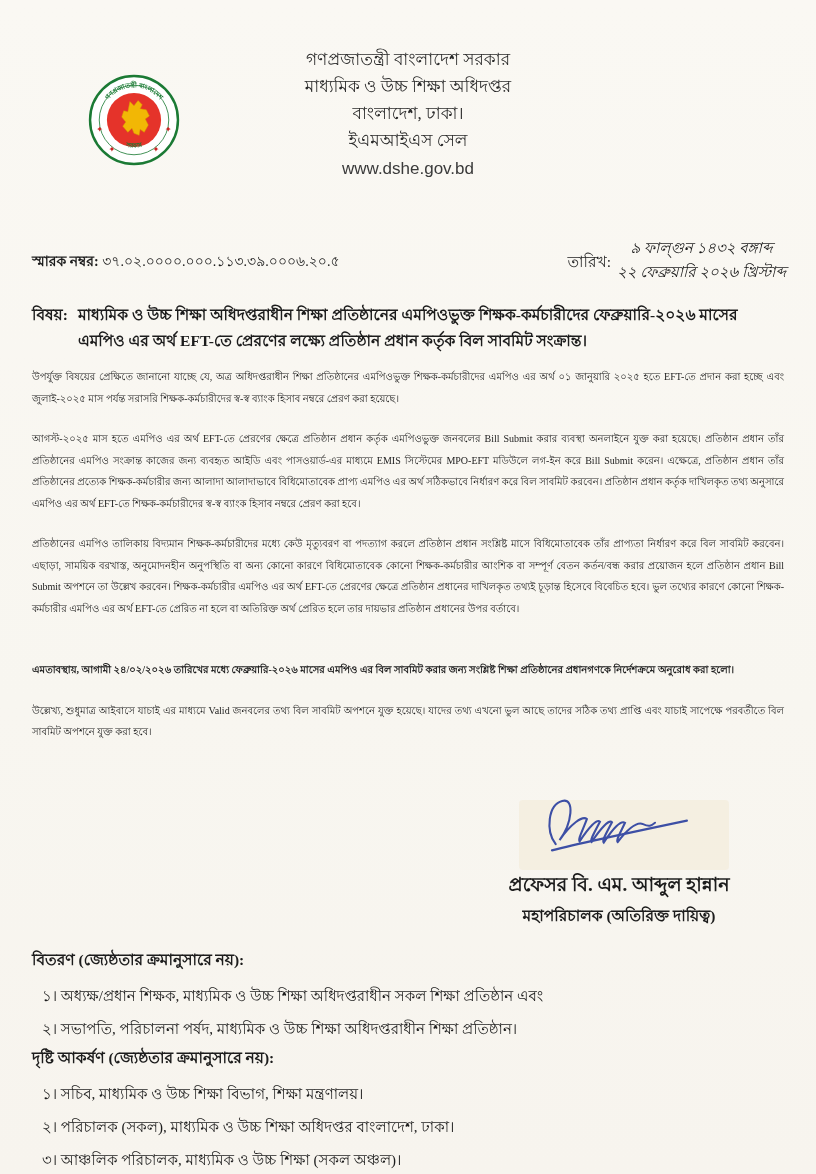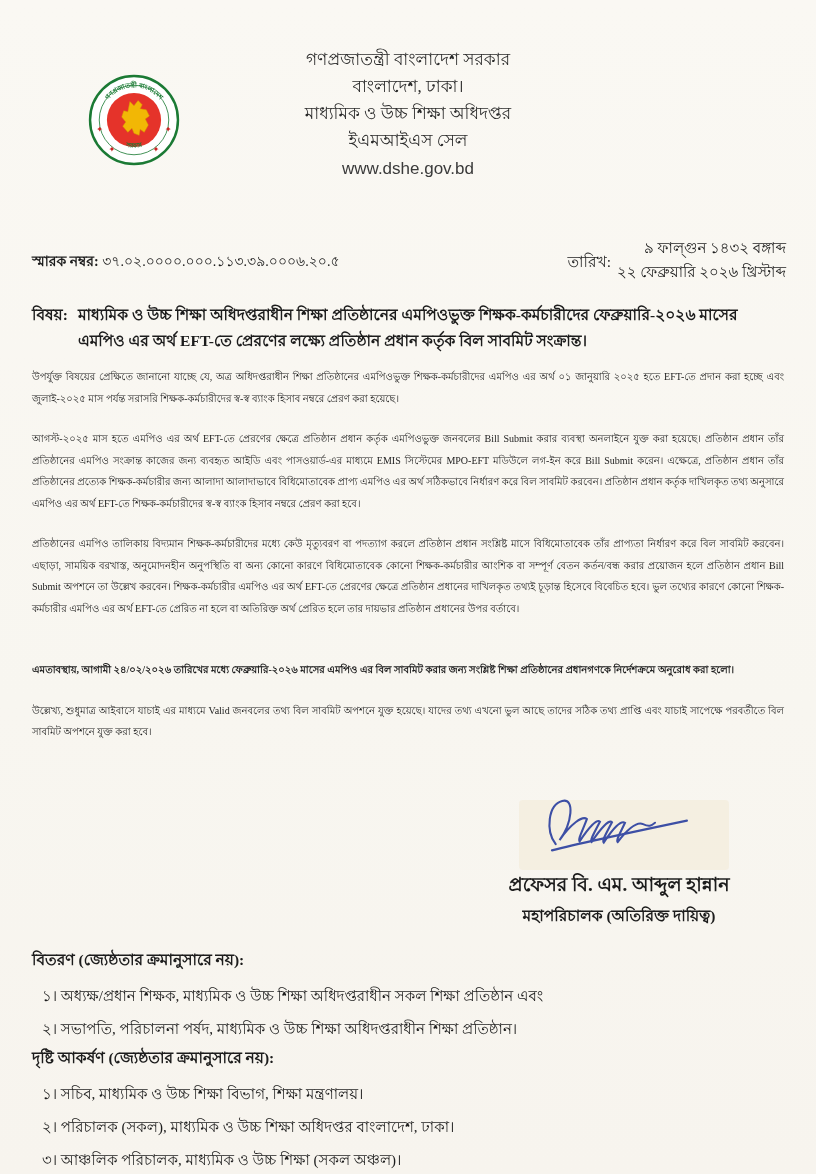--- a/index.html
+++ b/index.html
@@ -13,21 +13,21 @@
   .header{position:absolute;top:46px;left:0;width:100%;text-align:center;}
   .header .h-line{font-size:17px;line-height:27px;color:#2a2a2a;}
   .header .h-site{font-size:17px;line-height:30px;font-family:"Liberation Sans","DejaVu Sans",sans-serif;color:#3a3a3a;}
   .logo{position:absolute;left:88px;top:74px;width:92px;height:92px;}
   
   .meta-row{position:absolute;top:236px;left:32px;right:30px;display:flex;justify-content:space-between;align-items:flex-start;}
   .memo{font-size:14px;padding-top:14px;}
   .memo .lbl{font-weight:bold;}
   .date-wrap{display:flex;align-items:center;gap:6px;}
   .date-lbl{font-size:15.5px;padding-top:6px;text-align:right;}
-  .date-lines{text-align:right;font-size:15px;line-height:24px;}
+  .date-lines{text-align:center;font-size:15px;line-height:24px;font-style:italic;}
   
   .subject{position:absolute;top:302px;left:32px;right:34px;display:flex;gap:10px;font-weight:bold;font-size:15.5px;line-height:26px;}
   .subject .s-label{white-space:nowrap;}
   
   .body-text{position:absolute;top:366px;left:32px;right:32px;text-align:justify;font-size:10px;line-height:21.5px;}
   .body-text p{margin:0 0 19px 0;}
   .body-text p.emph{font-weight:bold;margin-top:40px;}
   
   .sig-block{position:absolute;top:792px;right:42px;width:310px;text-align:center;}
   .sig-scribble{display:block;margin:0 auto;transform:rotate(-2deg);}
@@ -66,22 +66,22 @@
     <g fill="#cc2222" font-size="8">
       <text x="8" y="57">✦</text>
       <text x="75" y="57">✦</text>
       <text x="20" y="76">✦</text>
       <text x="63" y="76">✦</text>
     </g>
   </svg>
 
   <div class="header">
     <div class="h-line">গণপ্রজাতন্ত্রী বাংলাদেশ সরকার</div>
+    <div class="h-line">মাধ্যমিক ও উচ্চ শিক্ষা অধিদপ্তর</div>
     <div class="h-line">বাংলাদেশ, ঢাকা।</div>
-    <div class="h-line">মাধ্যমিক ও উচ্চ শিক্ষা অধিদপ্তর</div>
     <div class="h-line">ইএমআইএস সেল</div>
     <div class="h-site">www.dshe.gov.bd</div>
   </div>
 
   <div class="meta-row">
     <div class="memo">
       <span class="lbl">স্মারক নম্বর:</span>
       <span>৩৭.০২.০০০০.০০০.১১৩.৩৯.০০০৬.২০.৫</span>
     </div>
     <div class="date-wrap">

